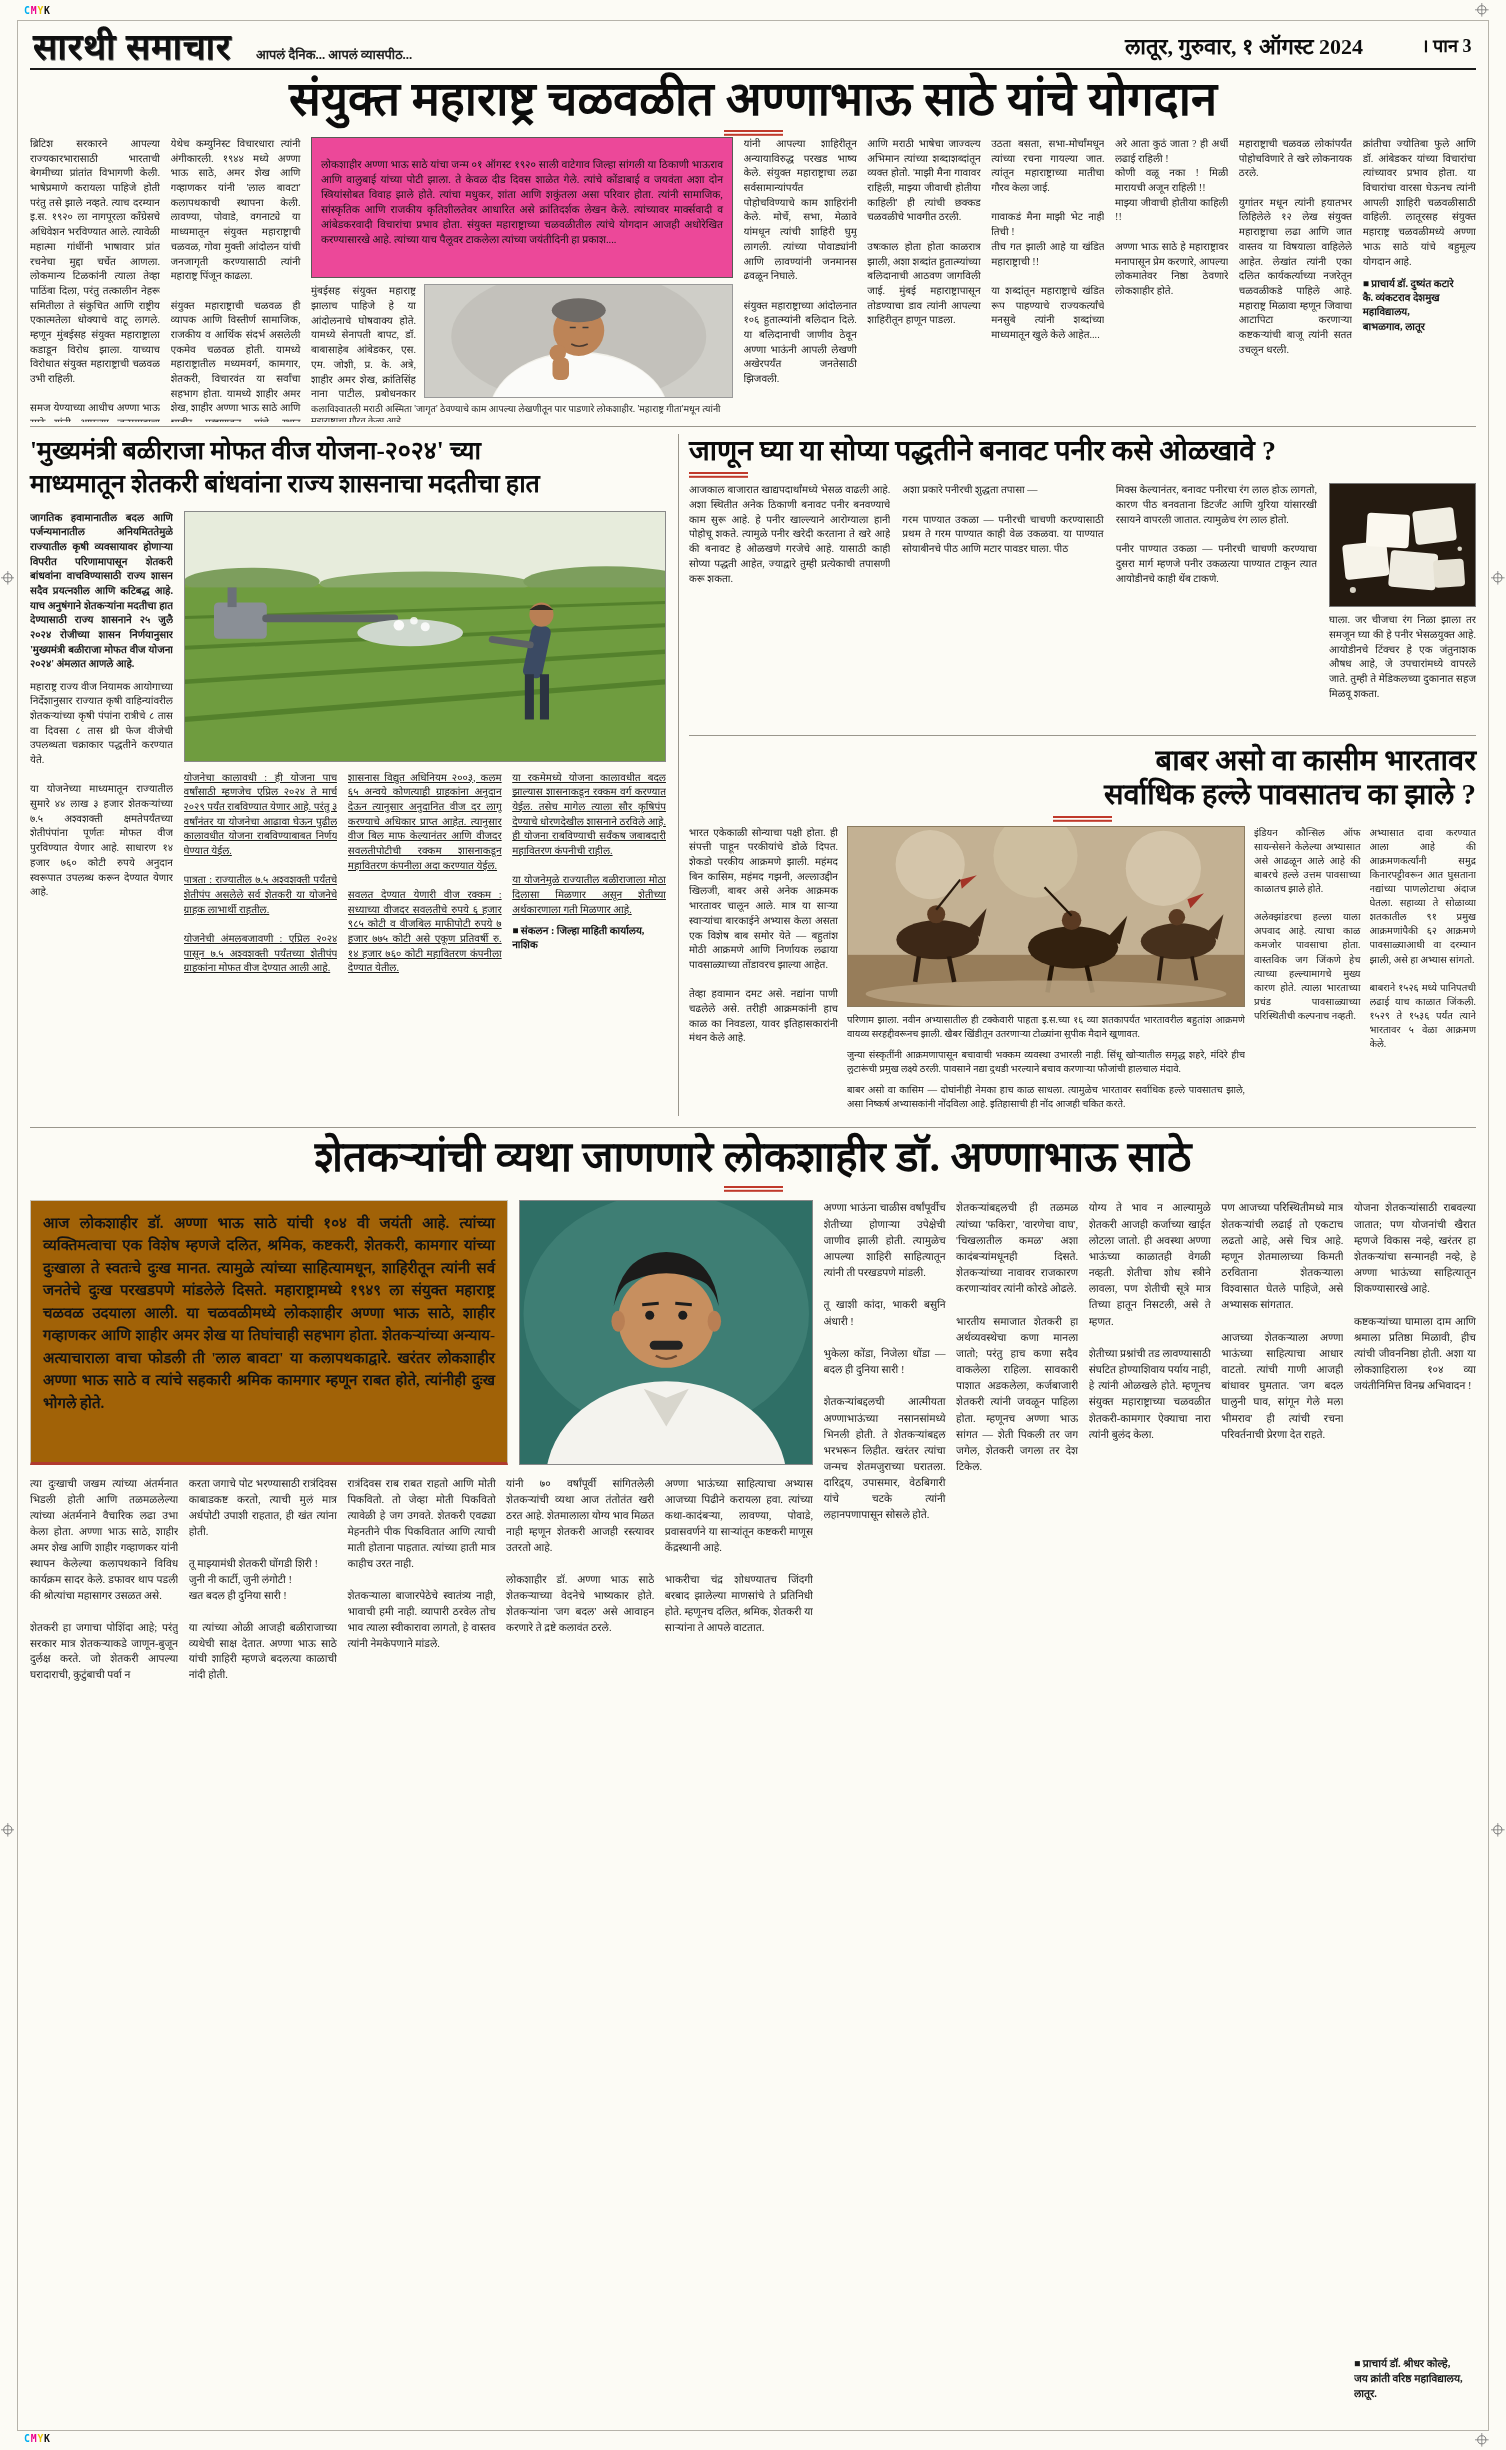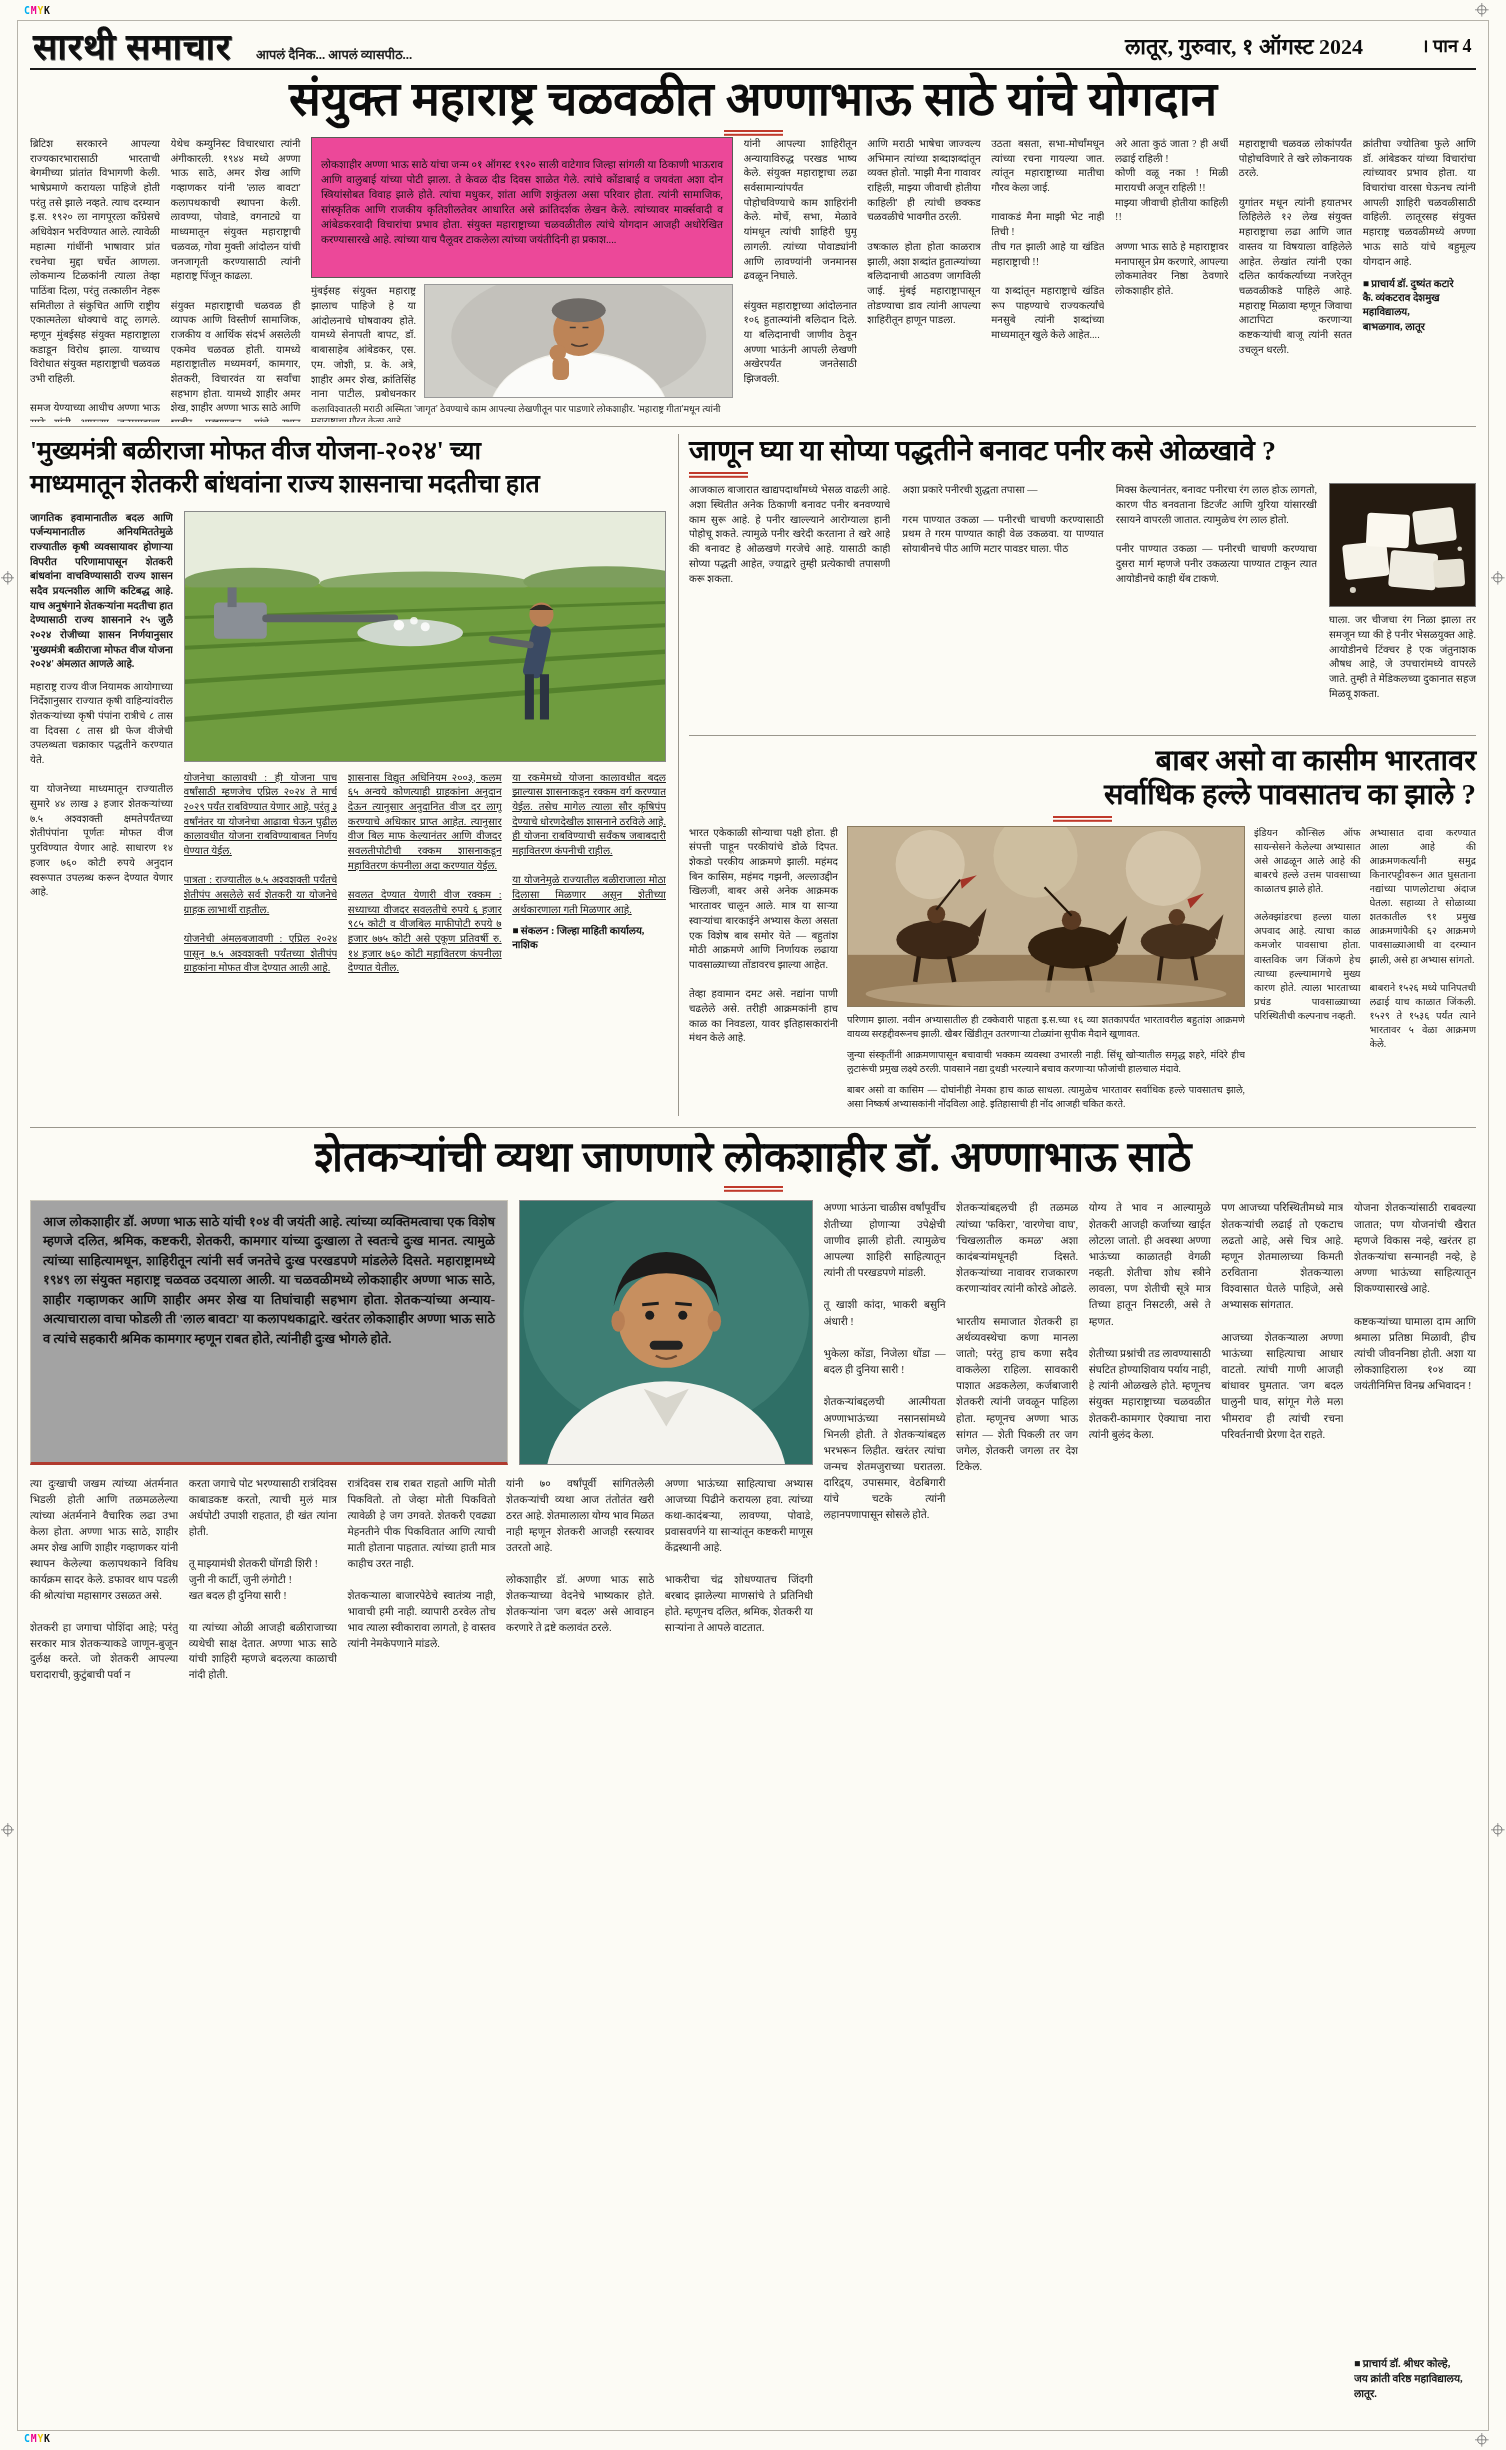--- a/index.html
+++ b/index.html
@@ -65,22 +65,22 @@
   .battle-img{height:179px;border:0.8px solid #8a7a5e;overflow:hidden;background:#c3b193;}
   .babar-under{display:flex;gap:9px;margin-top:6px;height:96px;flex-direction:column;}
   .babar-under .col{flex:1;font-size:9.6px;}
   .babar-r{flex:1;height:100%;font-size:9.8px;}
   
   .sathe{position:absolute;left:30px;top:1134px;width:1446px;height:1280px;}
   .sathe-h{text-align:center;font-size:42px;font-weight:800;line-height:1.1;color:#0c0c0c;}
   .sathe-body{display:flex;gap:10.5px;margin-top:12px;height:1201px;}
   .sathe-leftpart{flex:0 0 783px;display:flex;flex-direction:column;}
   .sathe-toprow{display:flex;gap:10.5px;height:265px;}
-  .sathe-intro{flex:0 0 452px;background:#a3a3a3;border:0.8px solid #c9c5b8;border-bottom:3.8px solid #b03a2e;padding:10.5px 12px;
-               font-size:13px;font-weight:700;line-height:1.5;text-align:justify;white-space:pre-line;overflow:hidden;}
+  .sathe-intro{flex:0 0 452px;background:#a16207;border:0.8px solid #c9c5b8;border-bottom:3.8px solid #b03a2e;padding:10.5px 12px;
+               font-size:15px;font-weight:700;line-height:1.5;text-align:justify;white-space:pre-line;overflow:hidden;}
   .sathe-photo{flex:1;border:0.8px solid #888;overflow:hidden;background:#2f6f66;}
   .sathe-bottomcols{display:flex;gap:10.5px;margin-top:10.5px;height:925px;}
   .sathe-bottomcols .col{flex:1;font-size:10.5px;line-height:1.52;}
   .sathe-rightpart{flex:1;display:flex;gap:10.5px;}
   .sathe-rightpart .col{flex:1;font-size:10.5px;line-height:1.54;height:100%;}
   .rc-last{display:flex;flex-direction:column;}
   .rc-last .credit-block{margin-top:auto;font-size:10.5px;font-weight:700;line-height:1.45;white-space:pre-line;}
 </style>
 </head>
 <body>
@@ -123,21 +123,21 @@
   <svg class="regmark" style="left:1475px;top:2433px;" viewBox="0 0 20 20">
       <circle cx="10" cy="10" r="6" fill="none" stroke="#777" stroke-width="1.4"></circle>
       <line x1="10" y1="0" x2="10" y2="20" stroke="#777" stroke-width="1.2"></line>
       <line x1="0" y1="10" x2="20" y2="10" stroke="#777" stroke-width="1.2"></line>
     </svg>
 
   <div class="masthead">
     <div class="mast-title">सारथी समाचार</div>
     <div class="mast-tagline">आपलं दैनिक... आपलं व्यासपीठ...</div>
     <div class="mast-date">लातूर, गुरुवार, १ ऑगस्ट 2024</div>
-    <div class="mast-page">। पान 4</div>
+    <div class="mast-page">। पान 3</div>
   </div>
 
   <div class="h-main">संयुक्त महाराष्ट्र चळवळीत अण्णाभाऊ साठे यांचे योगदान</div>
   <div class="tick center" style="position:absolute;left:724px;top:130px;"></div>
 
   <div class="lead-wrap">
     <div class="col lead-c">ब्रिटिश सरकारने आपल्या राज्यकारभारासाठी भारताची बेगमीच्या प्रांतांत विभागणी केली. भाषेप्रमाणे करायला पाहिजे होती परंतु तसे झाले नव्हते. त्याच दरम्यान इ.स. १९२० ला नागपूरला काँग्रेसचे अधिवेशन भरविण्यात आले. त्यावेळी महात्मा गांधींनी भाषावार प्रांत रचनेचा मुद्दा चर्चेत आणला. लोकमान्य टिळकांनी त्याला तेव्हा पाठिंबा दिला, परंतु तत्कालीन नेहरू समितीला ते संकुचित आणि राष्ट्रीय एकात्मतेला धोक्याचे वाटू लागले. म्हणून मुंबईसह संयुक्त महाराष्ट्राला कडाडून विरोध झाला. याच्याच विरोधात संयुक्त महाराष्ट्राची चळवळ उभी राहिली.
 
 समज येण्याच्या आधीच अण्णा भाऊ साठे यांनी आपल्या जन्मगावाचा निरोप घेऊन वडिलांसोबत सुमारे २२५ मैल पायी प्रवास करून मुंबई गाठली. भायखळ्याच्या कामगार वस्तीत वयाच्या १५-१६ व्या वर्षी ते कामगार म्हणून राहू लागले.</div>
     <div class="col lead-c">येथेच कम्युनिस्ट विचारधारा त्यांनी अंगीकारली. १९४४ मध्ये अण्णा भाऊ साठे, अमर शेख आणि गव्हाणकर यांनी 'लाल बावटा' कलापथकाची स्थापना केली. लावण्या, पोवाडे, वगनाट्ये या माध्यमातून संयुक्त महाराष्ट्राची चळवळ, गोवा मुक्ती आंदोलन यांची जनजागृती करण्यासाठी त्यांनी महाराष्ट्र पिंजून काढला.

